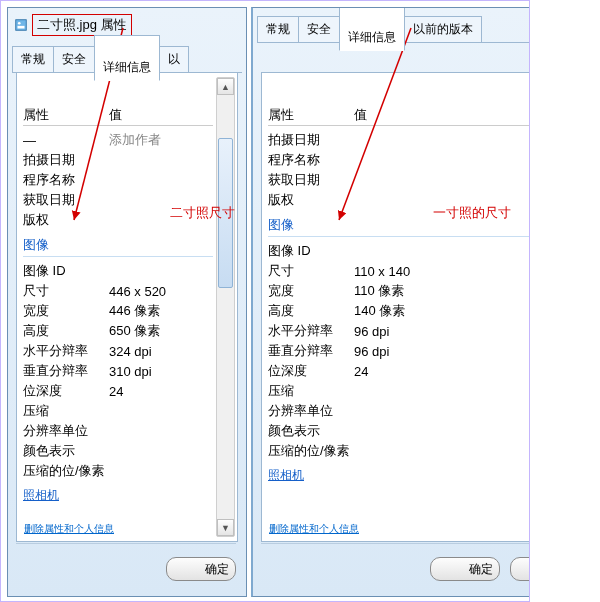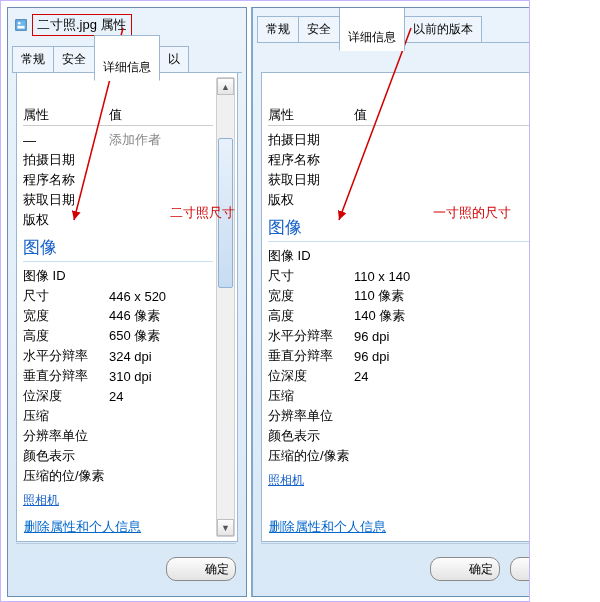--- a/index.html
+++ b/index.html
@@ -19,27 +19,27 @@
   .scroll-btn{width:15px;height:15px;background:linear-gradient(#fdfdfd,#e5e5e5);border:1px solid #bfbfbf;display:flex;align-items:center;justify-content:center;font-size:9px;color:#555;}
   .scroll-track{flex:1;width:15px;position:relative;margin:1px 0;}
   .scroll-thumb{position:absolute;left:0;right:0;top:10%;height:35%;background:linear-gradient(#e8f1fb,#c7dcf2);border:1px solid #8fb3d6;border-radius:2px;}
   .content{position:absolute;left:6px;right:24px;top:4px;bottom:4px;}
   .row{display:flex;align-items:center;height:20px;font-size:13px;}
   .key{width:86px;white-space:nowrap;overflow:hidden;}
   .val{flex:1;white-space:nowrap;overflow:hidden;}
   .hdr-row{display:flex;align-items:center;height:20px;border-bottom:1px solid #ccc;margin-bottom:4px;font-size:13px;margin-top:28px;}
   .hdr-key{width:86px;}
   .muted{color:#888;}
-  .section-head{color:#1660c9;font-size:17px;margin-top:6px;margin-bottom:2px;position:relative;}
+  .section-head{color:#1660c9;font-size:13px;margin-top:6px;margin-bottom:2px;position:relative;}
   .section-rule{border:none;border-top:1px solid #c8def2;margin:2px 0 4px 0;}
   .cutoff{color:#1660c9;text-decoration:underline;font-size:12px;margin-top:6px;display:block;}
   
   svg.arrow{position:absolute;pointer-events:none;}
   .annot{position:absolute;color:#d30000;font-size:13px;white-space:nowrap;pointer-events:none;margin-left:40px;}
-  .bottom-link{position:absolute;left:16px;bottom:60px;color:#0066cc;text-decoration:underline;font-size:13px;}
+  .bottom-link{position:absolute;left:16px;bottom:60px;color:#0066cc;text-decoration:underline;font-size:10px;}
   .btnbar{position:absolute;right:10px;bottom:10px;height:34px;display:flex;align-items:center;gap:10px;border-top:1px solid #b9cde0;left:8px;justify-content:flex-end;padding-top:8px;}
   .btn{min-width:70px;height:24px;border:1px solid #8a8a8a;background:linear-gradient(#fdfdfd,#e3e3e3);font-size:12px;border-radius:10px;cursor:pointer;text-align:right;}
 </style>
 </head>
 <body>
 
 <div class="canvas">
 
   <div class="window left">
     <div class="titlebar">

